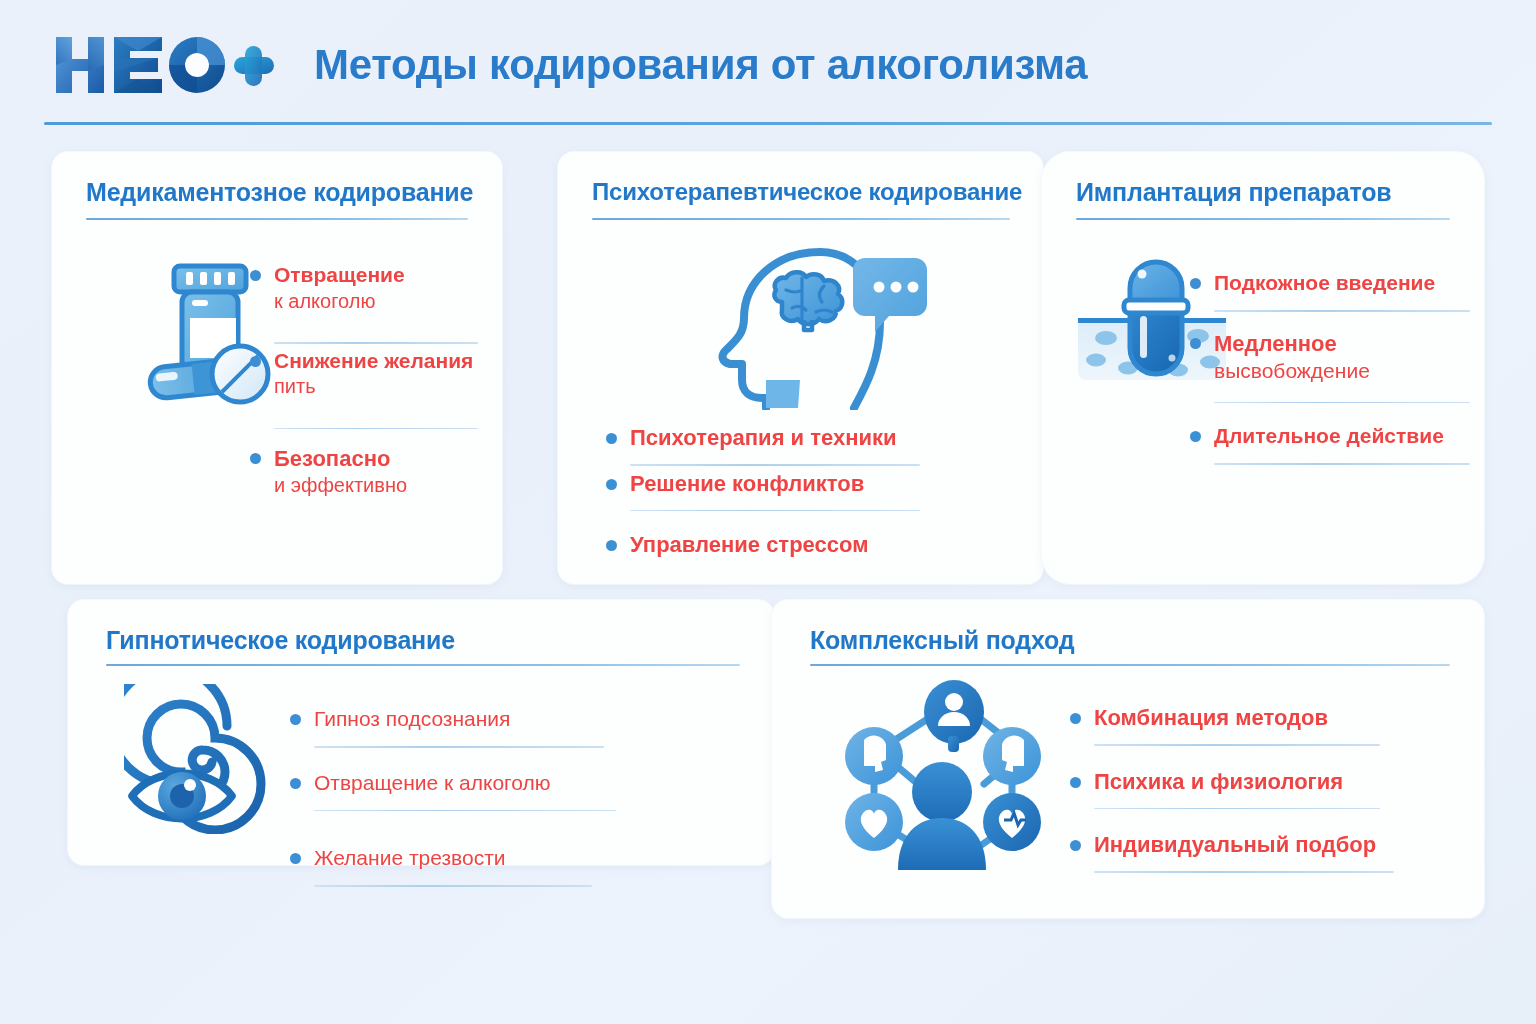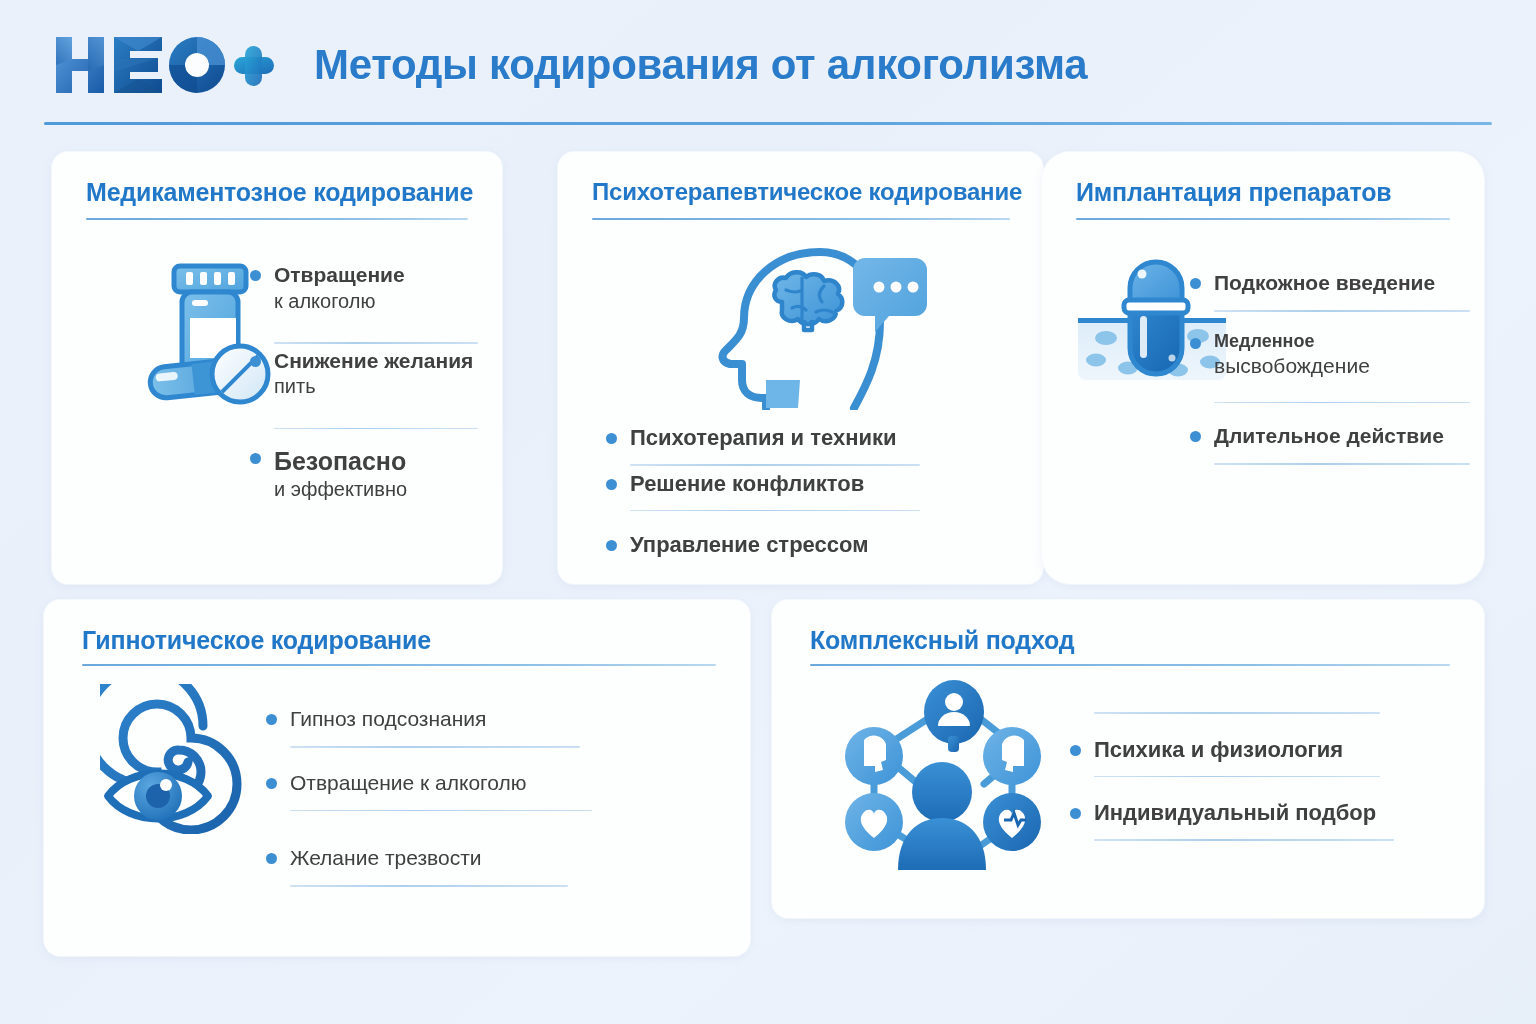--- a/index.html
+++ b/index.html
@@ -89,21 +89,21 @@
   .bullet-dot {
     position: absolute;
     left: 0;
     width: 11px;
     height: 11px;
     border-radius: 50%;
     background: #3d8fd4;
   }
 
   .bullet-text {
-    color: #404040;
+    color: #ef4444;
     line-height: 1.28;
   }
   .bullet-l1 { font-weight: bold; display: block; }
   .bullet-l2 { font-weight: normal; display: block; }
 
   .bullet-rule {
     height: 1.5px;
     background: linear-gradient(90deg, #cfe2f3 0%, #aed0ec 40%, #cbe0f2 100%);
     border-radius: 1px;
   }
@@ -218,21 +218,21 @@
       <div class="bullet-text" style="padding-left:24px;">
         <span class="bullet-l1" style="font-size:21px;">Снижение желания</span>
         <span class="bullet-l2" style="font-size:20px;">пить</span>
       </div>
     </div>
     <div class="bullet-rule" style="margin-left:24px; width:204px;"></div>
 
     <div class="bullet-item" style="height:80px; margin-top:16px;">
       <span class="bullet-dot" style="top:8px;"></span>
       <div class="bullet-text" style="padding-left:24px;">
-        <span class="bullet-l1" style="font-size:25px;">Безопасно</span>
+        <span class="bullet-l1" style="font-size:22px;">Безопасно</span>
         <span class="bullet-l2" style="font-size:20px;">и эффективно</span>
       </div>
     </div>
   </div>
 </div>
 
 <div class="card" style="left:558px; top:152px; width:485px; height:432px;">
 
   <div class="card-title small">Психотерапевтическое кодирование</div>
   <div class="card-rule" style="top:66px; width:418px;"></div>
@@ -343,37 +343,37 @@
       <span class="bullet-dot" style="top:8px;"></span>
       <div class="bullet-text" style="padding-left:24px;">
         <span class="bullet-l1" style="font-size:21px;">Подкожное введение</span>
       </div>
     </div>
     <div class="bullet-rule" style="margin-left:24px; width:256px; margin-top:8px;"></div>
 
     <div class="bullet-item" style="height:62px; margin-top:18px;">
       <span class="bullet-dot" style="top:8px;"></span>
       <div class="bullet-text" style="padding-left:24px;">
-        <span class="bullet-l1" style="font-size:18px;">Медленное</span>
+        <span class="bullet-l1" style="font-size:22px;">Медленное</span>
         <span class="bullet-l2" style="font-size:21px; font-weight:normal;">высвобождение</span>
       </div>
     </div>
     <div class="bullet-rule" style="margin-left:24px; width:256px; margin-top:10px;"></div>
 
     <div class="bullet-item" style="height:32px; margin-top:20px;">
       <span class="bullet-dot" style="top:8px;"></span>
       <div class="bullet-text" style="padding-left:24px;">
         <span class="bullet-l1" style="font-size:21px;">Длительное действие</span>
       </div>
     </div>
     <div class="bullet-rule" style="margin-left:24px; width:256px; margin-top:8px;"></div>
   </div>
 </div>
 
-<div class="card" style="left:44px; top:600px; width:706px; height:356px;">
+<div class="card" style="left:68px; top:600px; width:706px; height:265px;">
 
   <div class="card-title" style="left:38px;">Гипнотическое кодирование</div>
   <div class="card-rule" style="left:38px; top:64px; width:634px;"></div>
 
   <div class="icon-box" style="left:56px; top:84px; width:160px; height:150px;">
     <svg viewBox="0 0 160 150" width="160" height="150">
       <defs>
         <linearGradient id="spiG" x1="0" y1="0" x2="1" y2="1">
           <stop offset="0" stop-color="#2f87d0"></stop>
             <stop offset="1" stop-color="#1b63ac"></stop>
@@ -472,20 +472,26 @@
       <path d="M178 164 C164 153 162 144 168 138 C172 134 178 136 178 141 C178 136 184 134 188 138 C194 144 192 153 178 164 Z" fill="#ffffff"></path>
       <path d="M170 146 l7 0 l3 -7 l4 12 l3 -5 l5 0" fill="none" stroke="#1a66b0" stroke-width="3"></path>
 
       <circle cx="108" cy="118" r="30" fill="url(#centerG)"></circle>
       <path d="M64 196 C64 160 84 144 108 144 C132 144 152 160 152 196 Z" fill="url(#centerG)"></path>
     </svg>
   </div>
 
   <div class="bullets" style="left:298px; top:104px; width:360px;">
 
+    <div class="bullet-item" style="height:32px;">
+      <span class="bullet-dot" style="top:9px;"></span>
+      <div class="bullet-text" style="padding-left:24px;">
+        <span class="bullet-l1" style="font-size:22px;">Комбинация методов</span>
+      </div>
+    </div>
     <div class="bullet-rule" style="margin-left:24px; width:286px; margin-top:8px;"></div>
 
     <div class="bullet-item" style="height:32px; margin-top:22px;">
       <span class="bullet-dot" style="top:9px;"></span>
       <div class="bullet-text" style="padding-left:24px;">
         <span class="bullet-l1" style="font-size:22px;">Психика и физиология</span>
       </div>
     </div>
     <div class="bullet-rule" style="margin-left:24px; width:286px; margin-top:8px;"></div>
 

